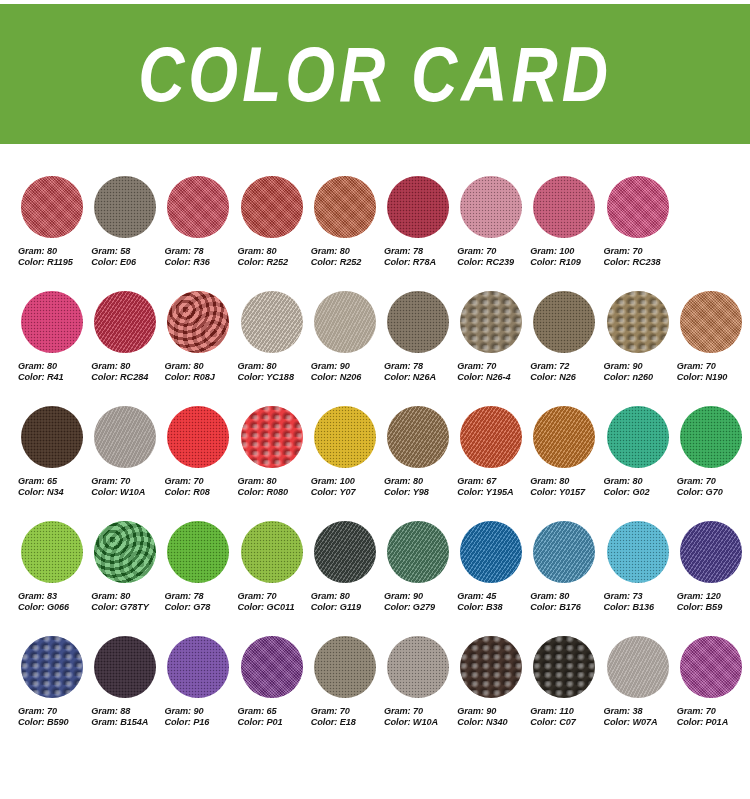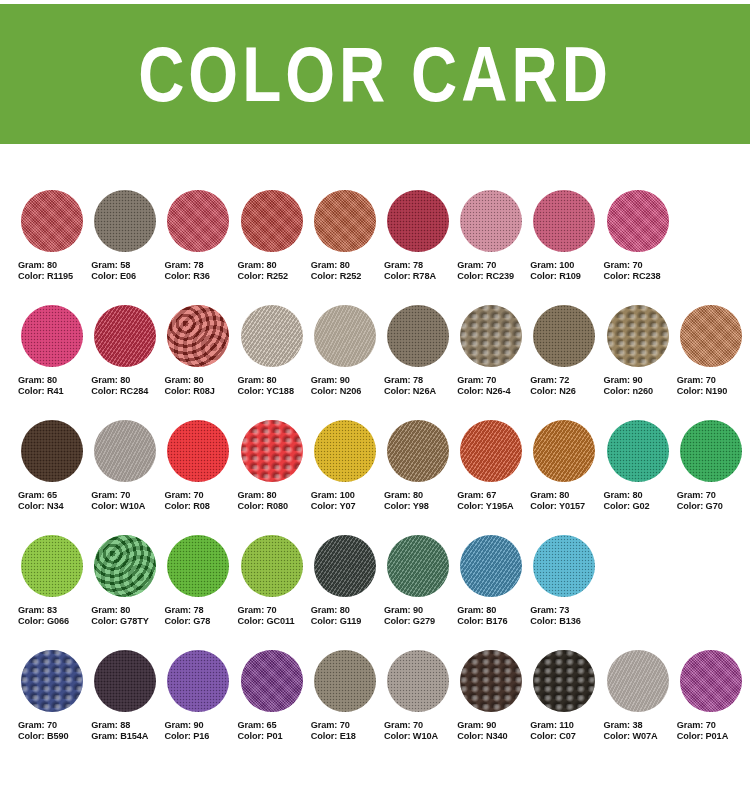--- a/index.html
+++ b/index.html
@@ -12,20 +12,21 @@
     height: 799px;
     font-family: "Liberation Sans", sans-serif;
     overflow: hidden;
     position: relative;
   }
   .page {
     width: 750px;
     height: 799px;
     background: #ffffff;
     position: relative;
+    font-style: italic;
   }
 
   
   .header-banner {
     position: absolute;
     left: 0;
     top: 4px;
     width: 750px;
     height: 140px;
     background: #6ba83e;
@@ -42,21 +43,21 @@
     line-height: 1;
     text-align: center;
     white-space: nowrap;
     transform: scaleY(1.22);
   }
 
   
   .grid {
     position: absolute;
     left: 18px;
-    top: 190px;
+    top: 176px;
     width: 732px;
   }
   .grid-row {
     display: flex;
     height: 115px;
   }
   .cell {
     width: 73.2px;
     position: relative;
   }
@@ -450,37 +451,55 @@
         <div class="cell">
           <div class="swatch" style="background: rgb(76, 123, 96);">
             <div class="tex tex-twill"></div>
           </div>
           <div class="labels">
             <span class="lbl-line">Gram: 90</span>
             <span class="lbl-line">Color: G279</span>
           </div>
         </div>
         <div class="cell">
+          <div class="swatch" style="background: rgb(27, 111, 173);">
+            <div class="tex tex-twill"></div>
+          </div>
+          <div class="labels">
+            <span class="lbl-line">Gram: 45</span>
+            <span class="lbl-line">Color: B38</span>
+          </div>
+        </div>
+        <div class="cell">
           <div class="swatch" style="background: rgb(74, 143, 180);">
             <div class="tex tex-twill"></div>
           </div>
           <div class="labels">
             <span class="lbl-line">Gram: 80</span>
             <span class="lbl-line">Color: B176</span>
           </div>
         </div>
         <div class="cell">
           <div class="swatch" style="background: rgb(89, 182, 208);">
             <div class="tex tex-mesh"></div>
           </div>
           <div class="labels">
             <span class="lbl-line">Gram: 73</span>
             <span class="lbl-line">Color: B136</span>
           </div>
         </div>
+        <div class="cell">
+          <div class="swatch" style="background: rgb(78, 63, 142);">
+            <div class="tex tex-twill"></div>
+          </div>
+          <div class="labels">
+            <span class="lbl-line">Gram: 120</span>
+            <span class="lbl-line">Color: B59</span>
+          </div>
+        </div>
       </div>
       <div class="grid-row">
         <div class="cell">
           <div class="swatch" style="background: rgb(63, 77, 134);">
             <div class="tex tex-bubble"></div>
           </div>
           <div class="labels">
             <span class="lbl-line">Gram: 70</span>
             <span class="lbl-line">Color: B590</span>
           </div>

